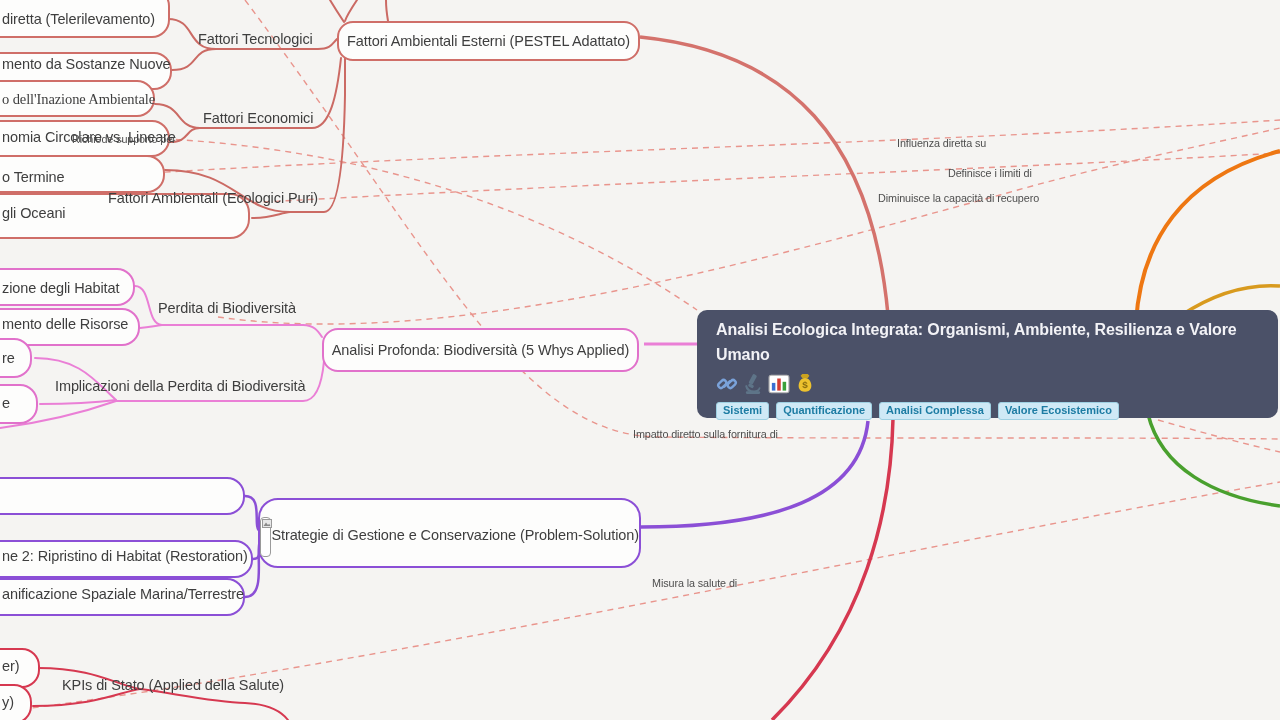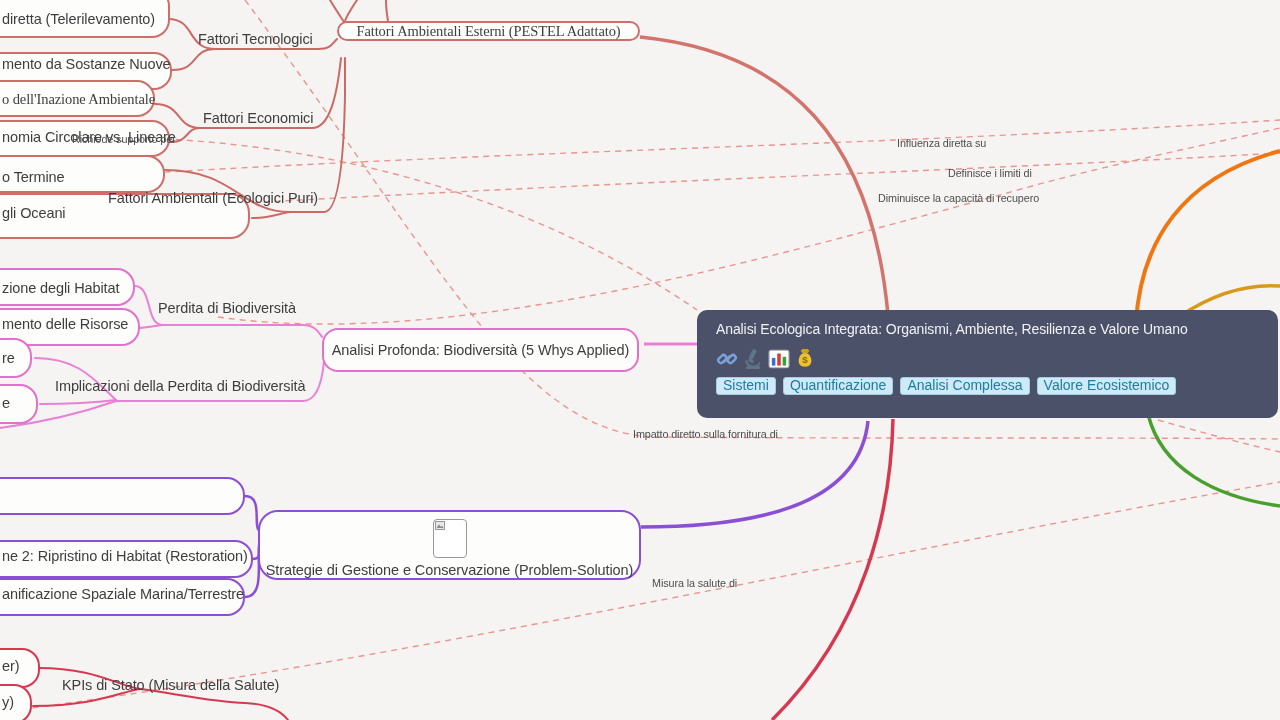--- a/index.html
+++ b/index.html
@@ -29,38 +29,38 @@
   .elabel{
     position:absolute;font-size:10.8px;letter-spacing:-0.1px;line-height:12px;
     white-space:nowrap;color:#4e4e4e;
   }
   .bignode{
     position:absolute;background:#fdfdfc;border:2px solid;border-radius:16px;
     box-sizing:border-box;display:flex;align-items:center;justify-content:center;
     font-size:14.5px;letter-spacing:-0.1px;white-space:nowrap;
   }
   #node-strategie{
-    border-width:2.5px;border-radius:20px;flex-direction:column;justify-content:space-between;margin-top:12px;
+    border-width:2.5px;border-radius:20px;flex-direction:row;justify-content:space-between;
   }
   .imgph{
     width:34px;height:40px;background:#fff;border:1.5px solid #9a9a9a;border-radius:4px;
     box-sizing:border-box;margin-top:7px;position:relative;
   }
   .imgph svg{position:absolute;left:1px;top:1px;}
   #central{
     position:absolute;left:697px;top:310px;width:581px;height:108px;
     background:#4b5168;border-radius:10px;box-sizing:border-box;
     padding:7px 19px 0 19px;color:#f2f2f6;
   }
-  #central .ctitle{font-size:14px;line-height:25px;letter-spacing:-0.1px;max-width:545px;}
+  #central .ctitle{font-size:16px;line-height:25px;letter-spacing:-0.1px;max-width:545px;font-weight:bold;}
   #central .cicons{margin-top:6px;display:flex;gap:4px;align-items:center;height:22px;}
   #central .ctags{margin-top:7px;display:flex;gap:7px;}
   .tagpill{
     background:#cfe9f6;color:#1d7ca3;border:1px solid #9ed0e2;border-radius:3px;
-    font-size:14px;font-weight:400;padding:1px 6px 2px 6px;line-height:13px;white-space:nowrap;
+    font-size:11px;font-weight:700;padding:1px 6px 2px 6px;line-height:13px;white-space:nowrap;
   }
 </style>
 </head>
 <body>
 
 <div id="canvas">
 
   <svg id="edges" width="1280" height="720" viewBox="0 0 1280 720">
 
     <g stroke="#e9958d" stroke-width="1.4" fill="none" stroke-dasharray="6,5">
@@ -148,23 +148,23 @@
   <div class="nlabel" style="left:2px;top:549px;">ne 2: Ripristino di Habitat (Restoration)</div>
   <div class="nlabel" style="left:2px;top:587px;">anificazione Spaziale Marina/Terrestre</div>
   <div class="nlabel" style="left:2px;top:659px;">er)</div>
   <div class="nlabel" style="left:2px;top:695px;">y)</div>
 
   <div class="blabel" style="left:198px;top:32px;">Fattori Tecnologici</div>
   <div class="blabel" style="left:203px;top:111px;">Fattori Economici</div>
   <div class="blabel" style="left:108px;top:191px;">Fattori Ambientali (Ecologici Puri)</div>
   <div class="blabel" style="left:158px;top:301px;">Perdita di Biodiversità</div>
   <div class="blabel" style="left:55px;top:379px;">Implicazioni della Perdita di Biodiversità</div>
-  <div class="blabel" style="left:62px;top:678px;">KPIs di Stato (Misura della Salute)</div>
-
-  <div class="bignode" style="left:337px;top:21px;width:303px;height:20px;border-color:#cf6e68;font-family:Liberation Serif, serif;">
+  <div class="blabel" style="left:62px;top:678px;">KPIs di Stato (Applied della Salute)</div>
+
+  <div class="bignode" style="left:337px;top:21px;width:303px;height:40px;border-color:#cf6e68;">
     <span>Fattori Ambientali Esterni (PESTEL Adattato)</span>
   </div>
 
   <div class="bignode" style="left:322px;top:328px;width:317px;height:44px;border-color:#e171cb;">
     <span>Analisi Profonda: Biodiversità (5 Whys Applied)</span>
   </div>
 
   <div class="bignode" id="node-strategie" style="left:258px;top:498px;width:383px;height:70px;border-color:#8b4fd6;">
     <div class="imgph">
       <svg width="10" height="9" viewBox="0 0 10 9">

